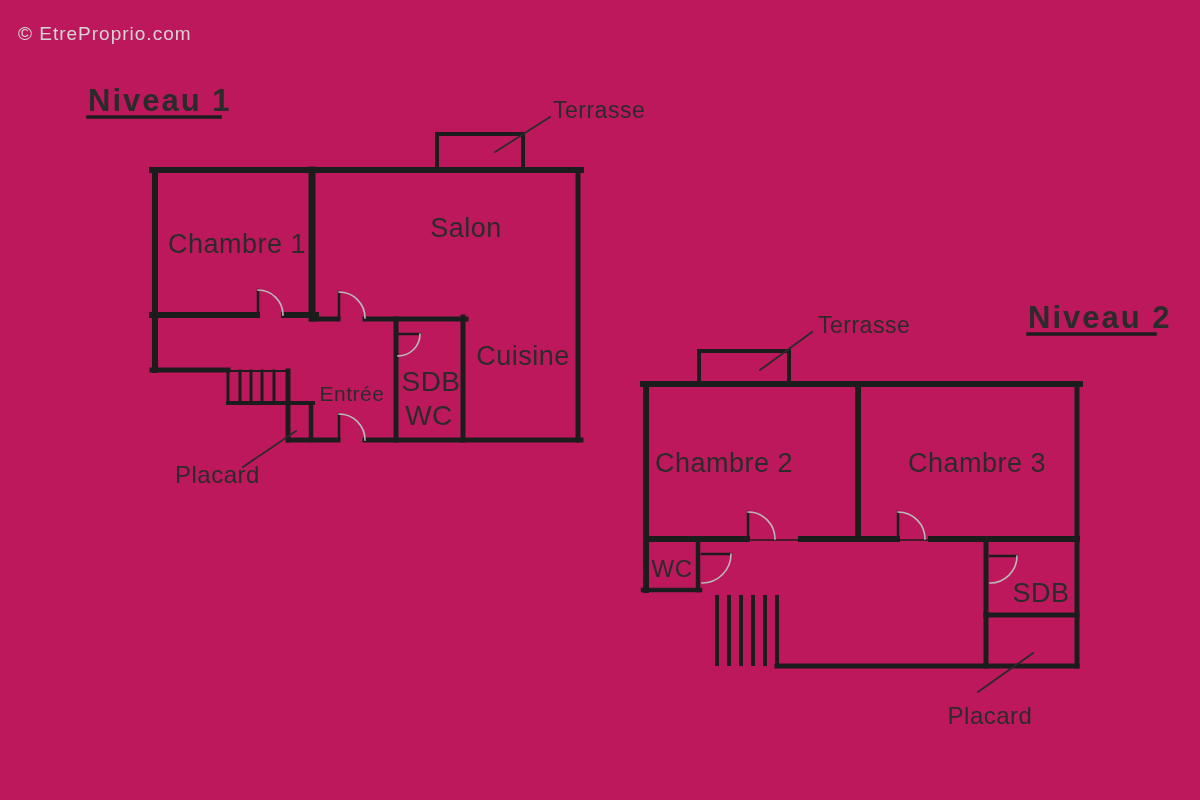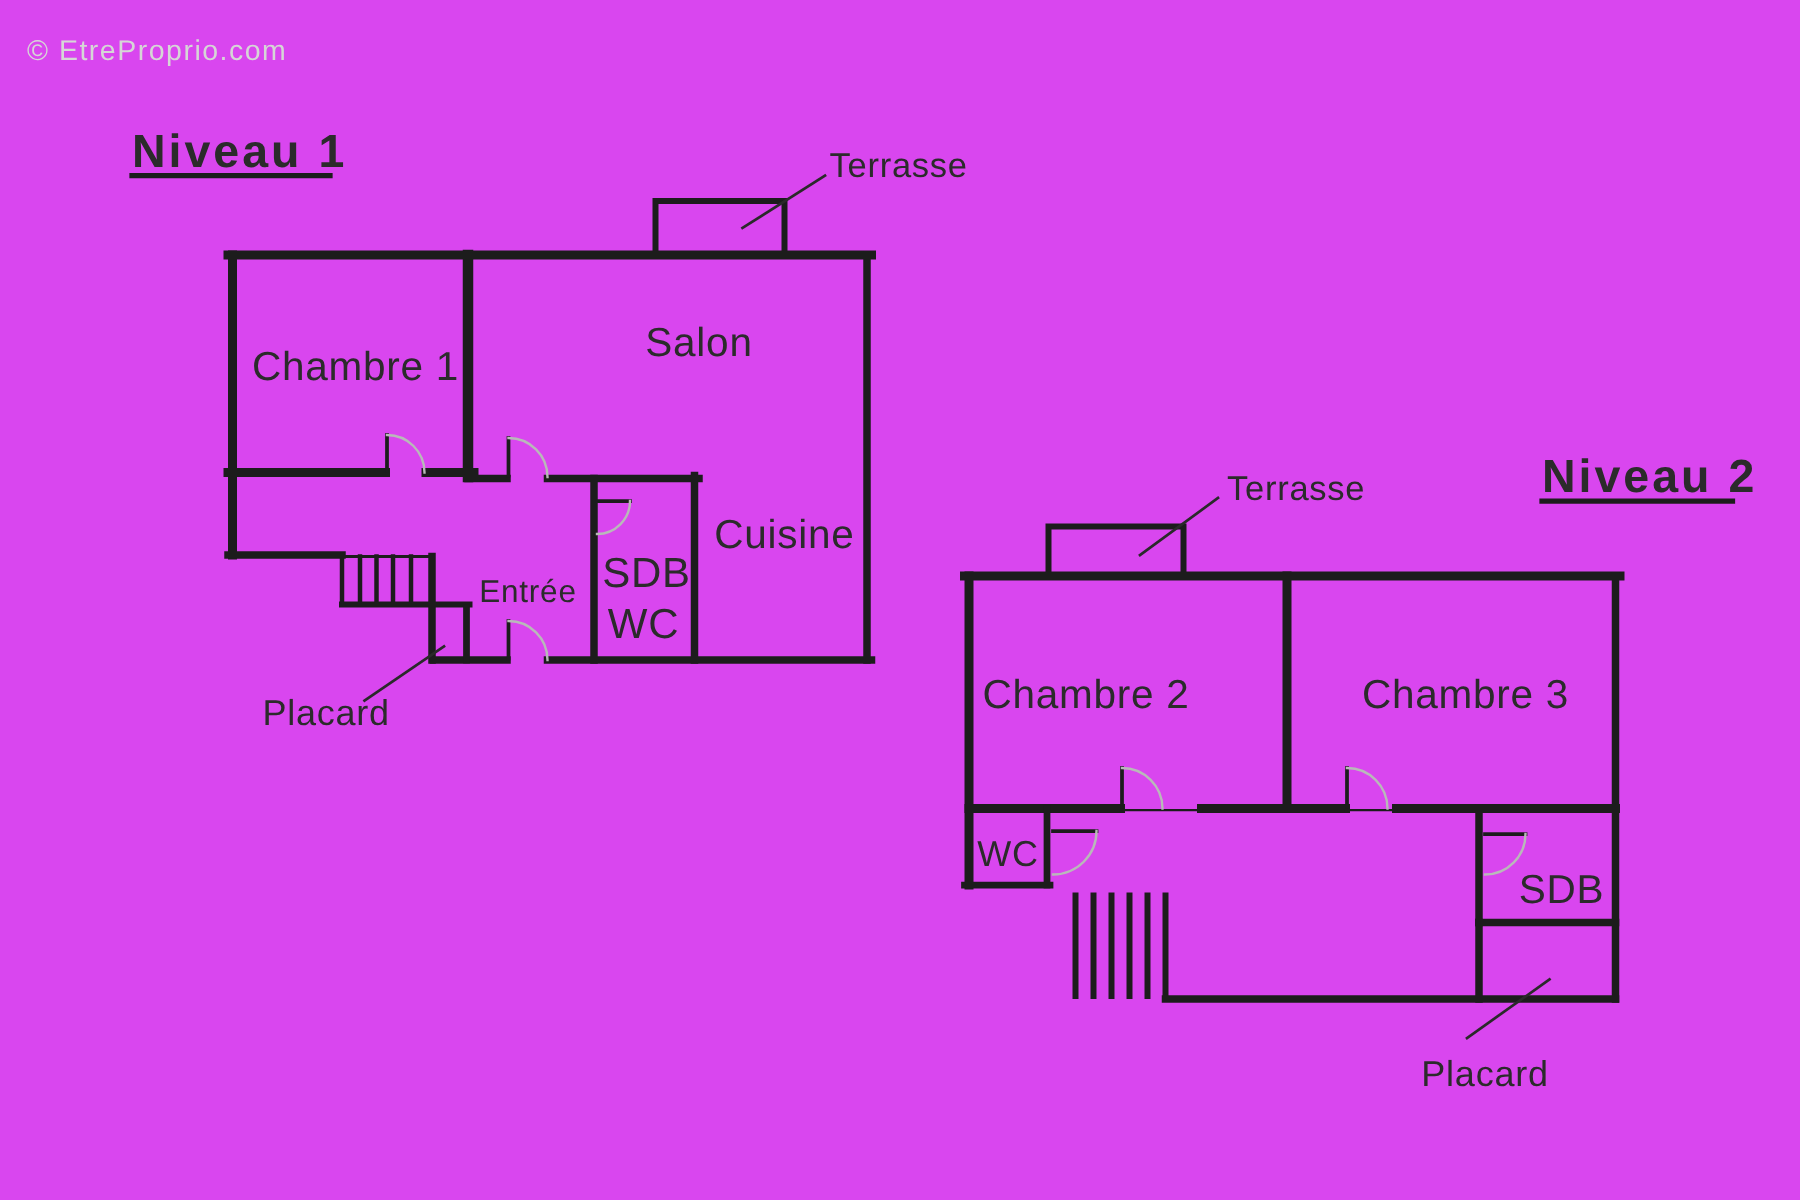--- a/index.html
+++ b/index.html
@@ -8,21 +8,21 @@
     background: #ffffff;
     width: 1200px;
     height: 800px;
     overflow: hidden;
     font-family: "Liberation Sans", sans-serif;
   }
   .plan-wrap {
     position: relative;
     width: 1200px;
     height: 800px;
-    background: #d946ef;
+    background: #be185d;
   }
   svg { display: block; }
   text {
     fill: #2b2b2b;
     font-family: "Liberation Sans", "DejaVu Sans", sans-serif;
   }
   .room-label   { font-size: 27px; letter-spacing: 0.5px; }
   .small-label  { font-size: 21px; letter-spacing: 0.5px; }
   .wet-label    { font-size: 28px; letter-spacing: 0.5px; }
   .wet-label-sm { font-size: 24px; letter-spacing: 0.5px; }

